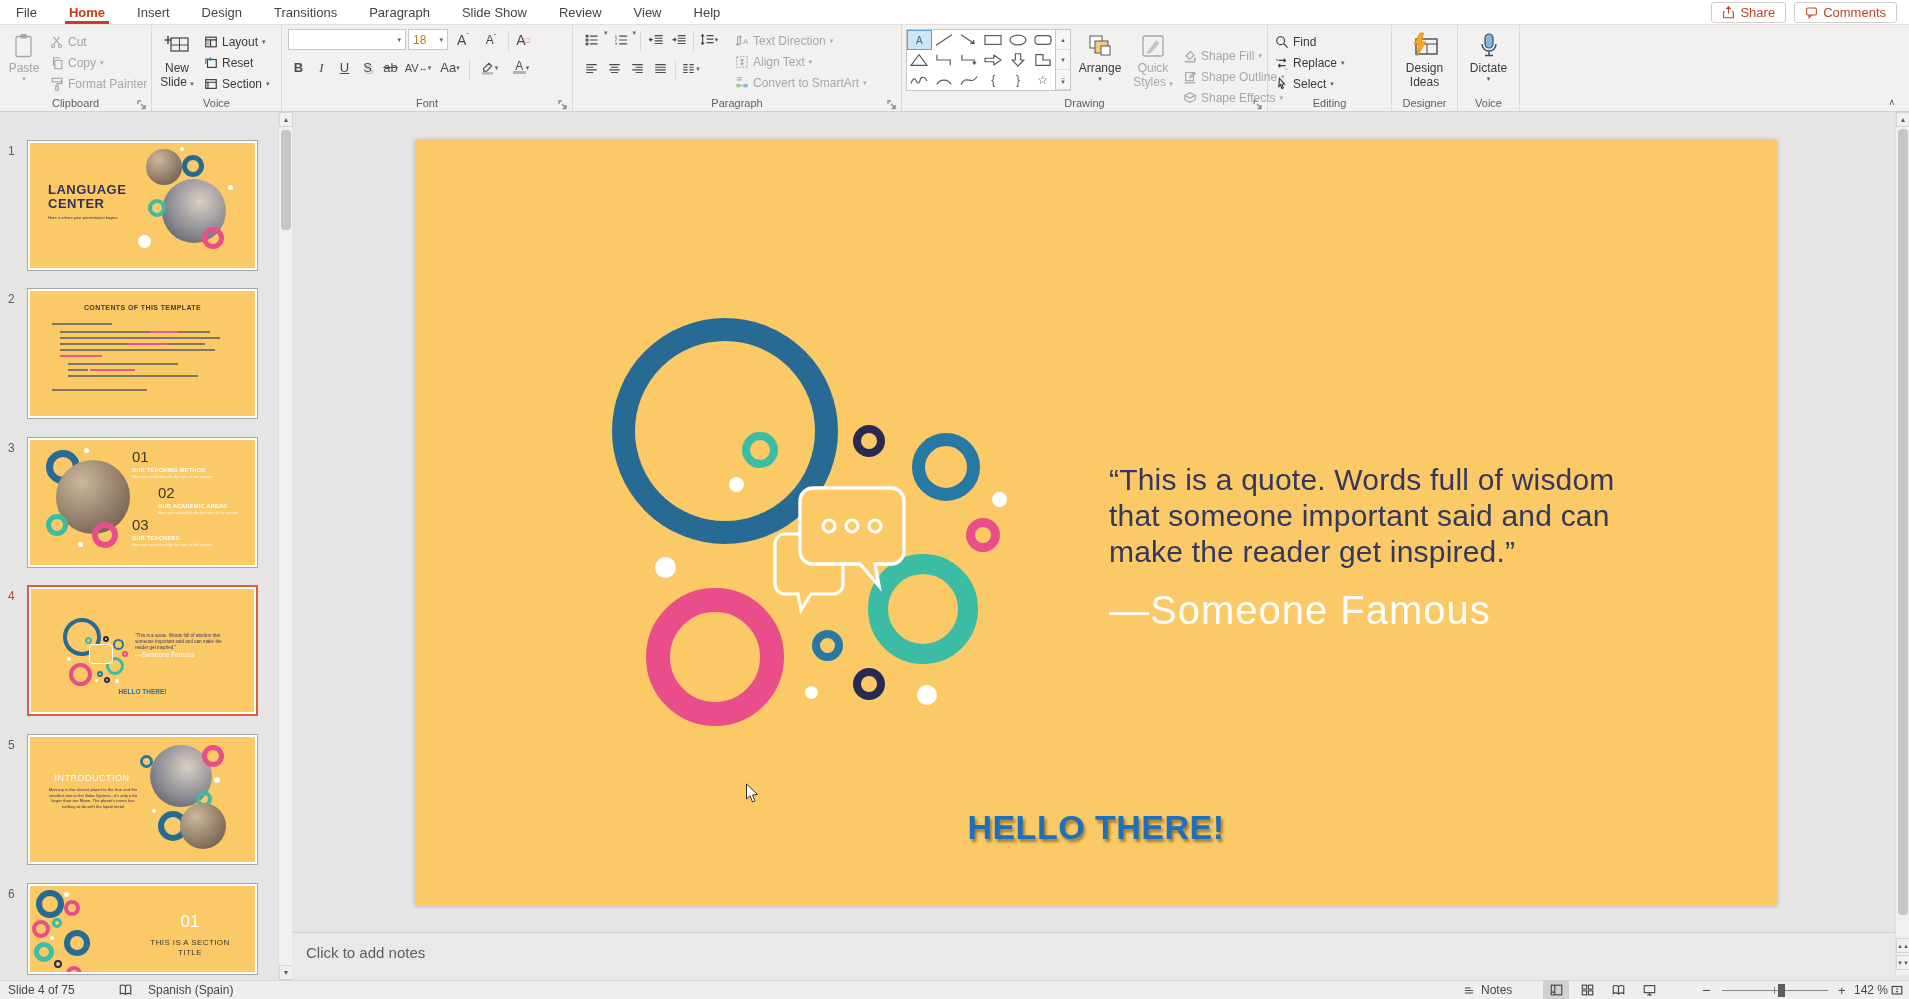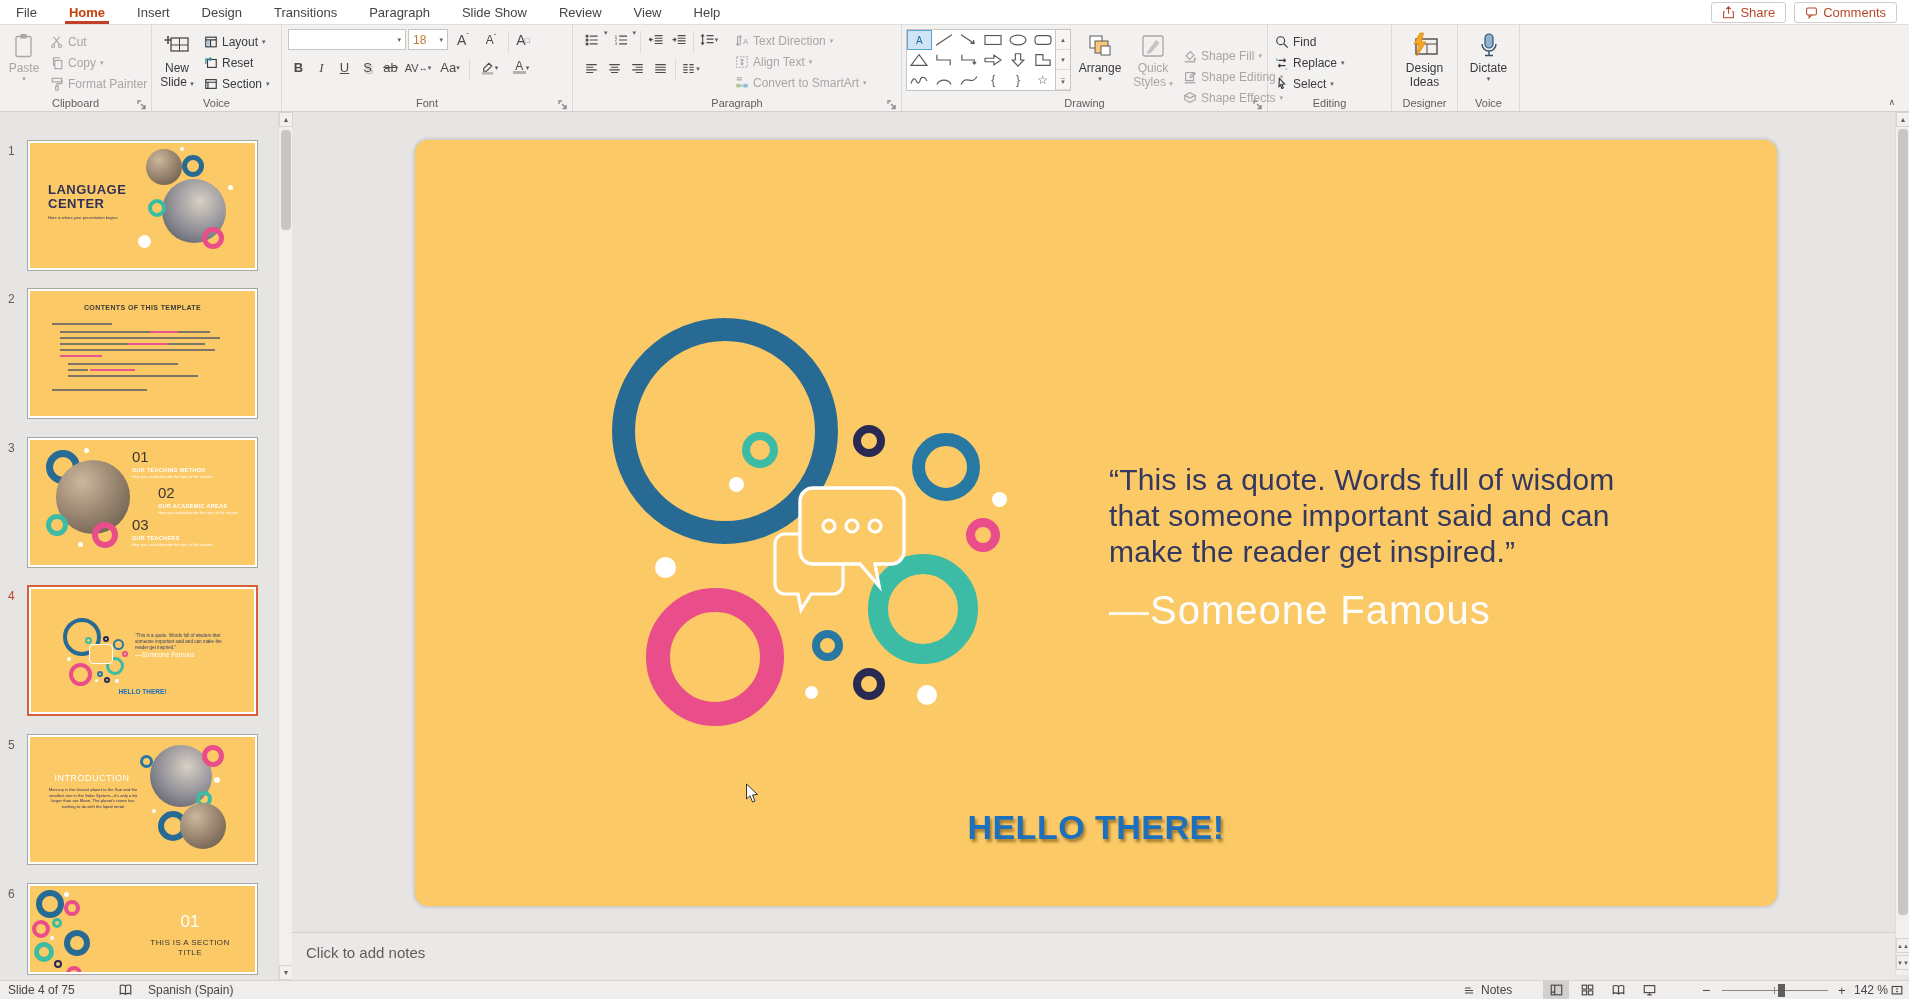--- a/index.html
+++ b/index.html
@@ -52,21 +52,21 @@
   .dot { position:absolute; border-radius:50%; background:#fff; }
   .photo { position:absolute; border-radius:50%; background:radial-gradient(circle at 35% 30%, #cdb79c, #917e6a 55%, #5e5144); }
   .photo2 { position:absolute; border-radius:50%; background:radial-gradient(circle at 60% 35%, #d9cfc4, #8d8d95 55%, #4d4d58); }
   .tline { position:absolute; height:2px; background:#7d7668; }
   .tline.pink { background:#e5578d; }
   .vscroll { position:absolute; right:0; top:0; width:14px; height:868px; background:#f1f0ef; border-left:1px solid #e0deda; }
   .sbtn { position:absolute; left:0; width:14px; height:15px; display:flex; align-items:center; justify-content:center; font-size:7px; color:#605e5c; background:#f1f0ef; border:1px solid #d6d4d2; }
   .sthumb { position:absolute; left:2px; width:10px; background:#c8c6c4; border-radius:4px; }
 
   
-  .canvas { position:absolute; left:415px; top:140px; width:1362px; height:766px; background:#fbc965; box-shadow:0 0 4px rgba(0,0,0,.25);border-radius:13px; }
+  .canvas { position:absolute; left:415px; top:140px; width:1362px; height:766px; background:#fbc965; box-shadow:0 0 4px rgba(0,0,0,.25); }
   .quote { position:absolute; left:694px; top:322px; width:530px; font-size:30px; line-height:36px; color:#343860; white-space:pre-line; letter-spacing:.2px; }
   .attribution { position:absolute; left:694px; top:448px; font-size:40px; color:#fdfdfc; letter-spacing:1px; font-weight:400; }
   .hello { position:absolute; left:0; right:0; top:668px; text-align:center; font-size:34px; font-weight:bold; letter-spacing:.5px; color:#1d70be; text-shadow:2px 3px 3px rgba(91,60,3,.55); }
 
   
   .edscroll { position:absolute; left:1895px; top:112px; width:14px; height:863px; background:#f1f0ef; border-left:1px solid #e0deda; }
 
   
   .notes { position:absolute; left:292px; top:932px; width:1603px; height:48px; background:#ebe9e8; border-top:1px solid #d2d0ce; }
   .notes-text { position:absolute; left:14px; top:11px; font-size:15px; color:#5f5d5b; }
@@ -490,21 +490,21 @@
             </svg>
           <span>Shape Fill</span>
             <span class="chev">▾</span>
         </div>
         <div class="smallrow">
           <svg class="svgi" width="14" height="14" viewBox="0 0 16 16">
               <rect x="3" y="3" width="9" height="9"></rect>
               <path d="M12.5 2.5 l1.5 1.5 -4 4 -2 .5 .5 -2 z"></path>
               <rect x="2" y="13.5" width="12" height="2" fill="#b5b3b1" stroke="none"></rect>
             </svg>
-          <span>Shape Editing</span>
+          <span>Shape Outline</span>
             <span class="chev">▾</span>
         </div>
         <div class="smallrow">
           <svg class="svgi" width="14" height="14" viewBox="0 0 16 16">
               <path d="M8 2 L14 5 L8 8 L2 5 z"></path>
               <path d="M2 5 v5 l6 3 6 -3 V5"></path>
             </svg>
           <span>Shape Effects</span>
             <span class="chev">▾</span>
         </div>

